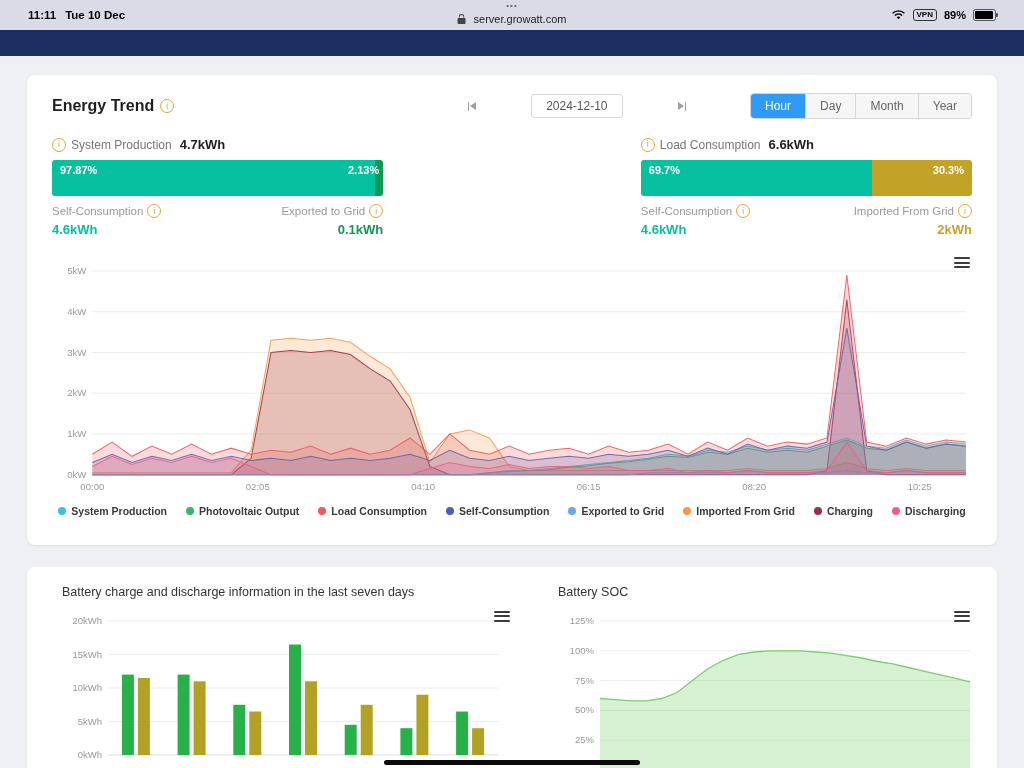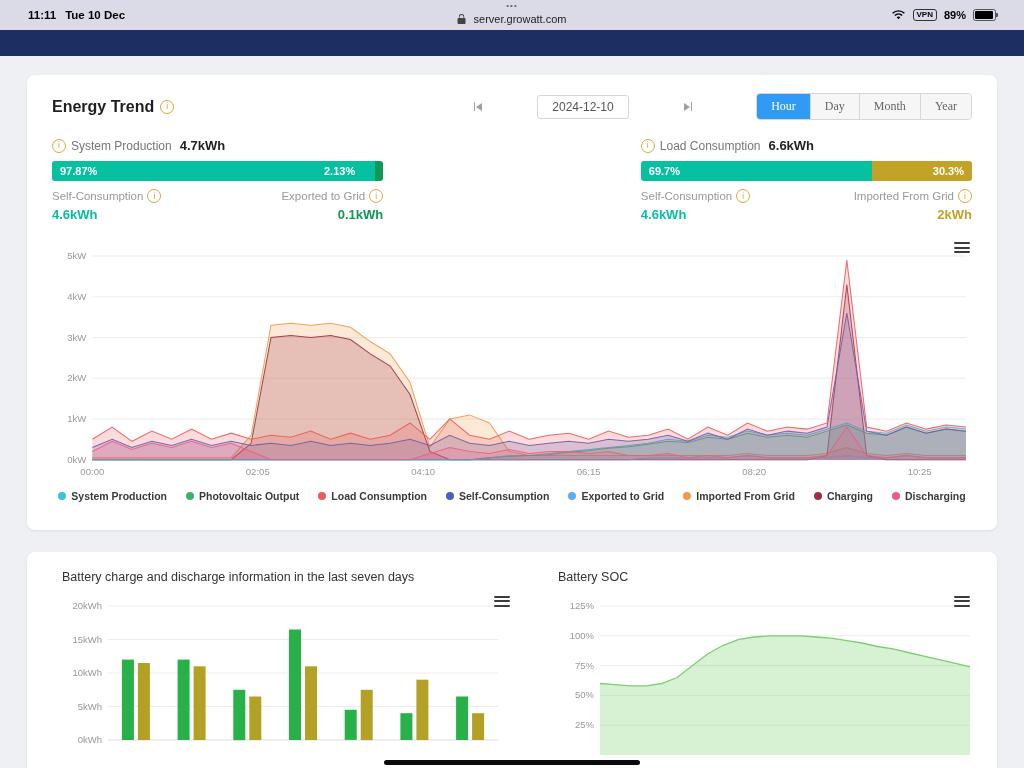--- a/index.html
+++ b/index.html
@@ -33,36 +33,36 @@
 
   .info-i{display:inline-flex;width:12px;height:12px;min-width:12px;border:1px solid #dfa43e;color:#dfa43e;border-radius:50%;font-size:8.5px;align-items:center;justify-content:center;line-height:1;}
   .info-i::before{content:"i";}
 
   .controls{display:flex;align-items:center;gap:48px;}
   .nav-btn{display:flex;align-items:center;gap:1px;background:none;border:none;padding:3px 4px;cursor:pointer;}
   .endbar{width:1.5px;height:9px;background:#9aa0a6;}
   .tri-left{width:0;height:0;border-top:4px solid transparent;border-bottom:4px solid transparent;border-right:6px solid #9aa0a6;}
   .tri-right{width:0;height:0;border-top:4px solid transparent;border-bottom:4px solid transparent;border-left:6px solid #9aa0a6;}
   .date-box{border:1px solid #d6d6d6;border-radius:3px;padding:4px 14px;font-size:12px;color:#555;background:#fff;margin:0 3px;}
-  .segmented{display:flex;margin-left:12px;border:1px solid #d6d6d6;border-radius:4px;overflow:hidden;font-family:Liberation Serif, serif;}
+  .segmented{display:flex;margin-left:12px;border:1px solid #d6d6d6;border-radius:4px;overflow:hidden;}
   .seg-btn{padding:5px 14px;font-size:12px;color:#666;background:#f6f6f6;border-left:1px solid #d6d6d6;cursor:pointer;}
   .seg-btn:first-child{border-left:none;}
   .seg-btn.active{background:#2f9bf4;color:#fff;}
 
   .stats-row{display:flex;justify-content:space-between;margin-top:18px;}
   .stat-col{width:36%;}
   .stat-head{display:flex;align-items:center;gap:5px;font-size:12px;color:#777;}
   .stat-head b{color:#1f1f1f;font-size:13px;margin-left:3px;}
-  .pbar{position:relative;display:flex;height:20px;border-radius:3px;overflow:hidden;margin-top:8px;}
+  .pbar{position:relative;display:flex;height:36px;border-radius:3px;overflow:hidden;margin-top:8px;}
   .seg-l{height:100%;}
   .seg-r{height:100%;flex:1;min-width:8px;}
   .pct{position:absolute;top:0;line-height:20px;font-size:11px;color:#fff;font-weight:700;}
   .pct-l{left:8px;}
   .pct-r{right:8px;}
-  .pct-r.offset{right:28px;}
+  .pct-r.offset{right:4px;}
   .stat-sub{display:flex;justify-content:space-between;margin-top:8px;}
   .sub-item{display:flex;flex-direction:column;gap:4px;font-size:11.5px;color:#999;}
   .sub-item.right{align-items:flex-end;}
   .sub-lab{display:flex;align-items:center;gap:4px;}
   .sub-val{font-size:13px;font-weight:700;}
 
   .chart-wrap{position:relative;margin-top:20px;}
   .hamburger{position:absolute;right:2px;top:0;width:16px;cursor:pointer;z-index:2;}
   .hamburger span{display:block;height:2px;background:#3c3c3c;margin:0 0 2.5px;border-radius:1px;}
   svg{display:block;}

